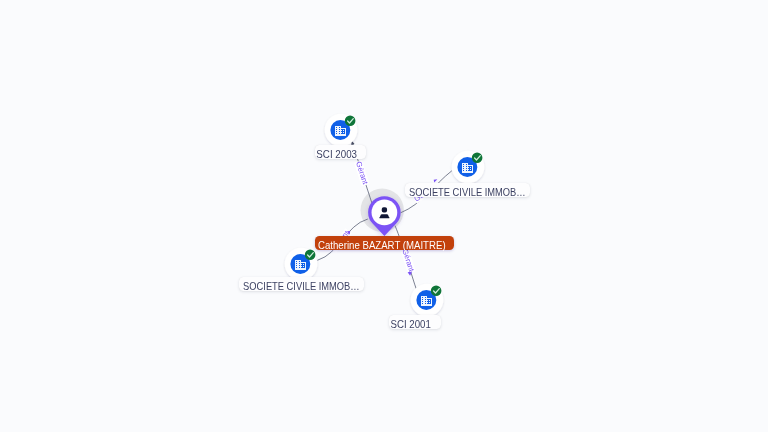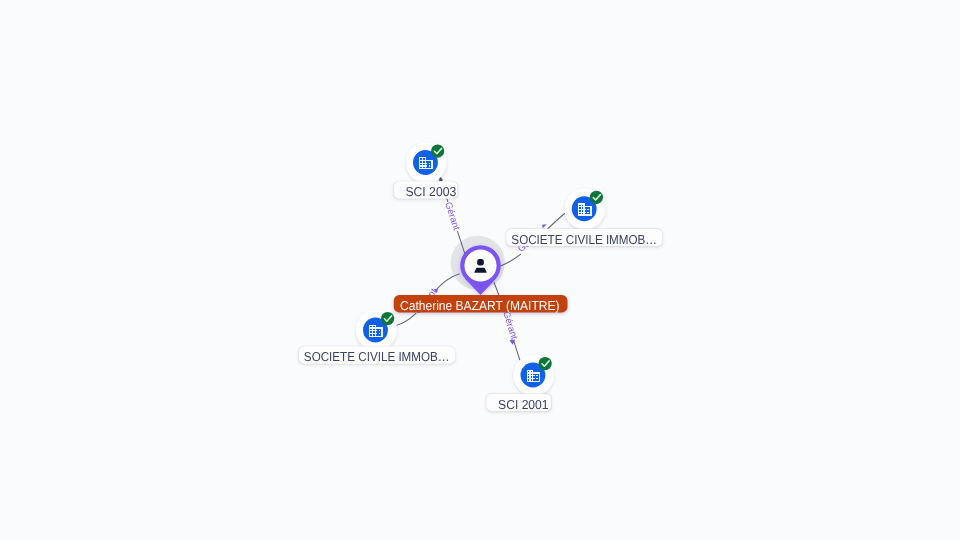--- a/index.html
+++ b/index.html
@@ -24,21 +24,21 @@
     box-sizing:border-box;
     background:#fdfdfe;
     border-radius:4.5px;
     box-shadow:0 1px 3px rgba(40,45,70,.13), 0 0 1px rgba(40,45,70,.10);
     color:#3d4263;
     font-size:10.4px;
     line-height:20.0px;
     height:14.3px;
     padding:0;
     white-space:nowrap;
-    text-align:right;
+    text-align:left;
     overflow:visible;
   }
   .node-label > span {
     display:inline-block;
     transform-origin:center center;
   }
   .node-label.person {
     background:#c2410c;
     color:#ffffff;
     box-shadow:0 1px 3px rgba(70,50,160,.28);

